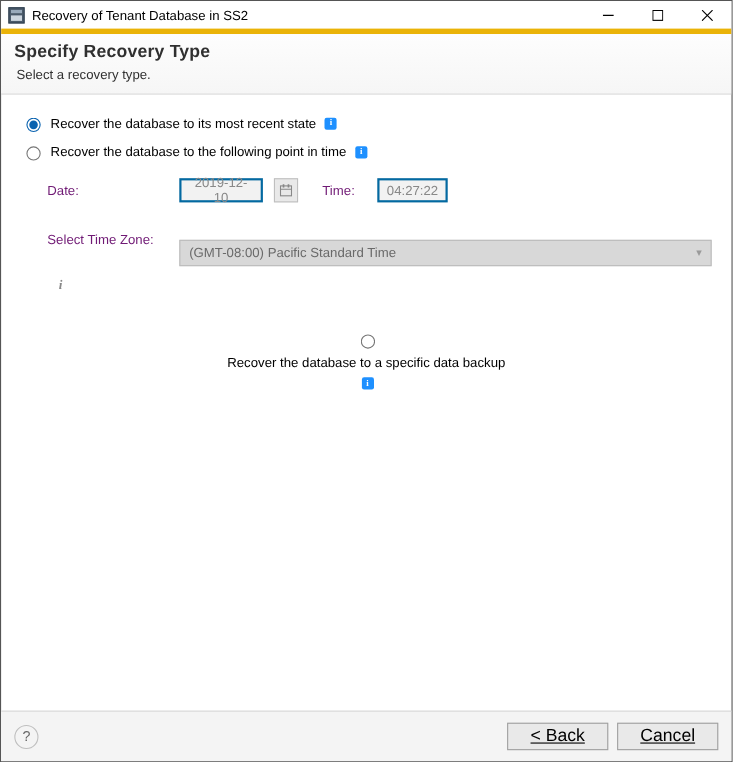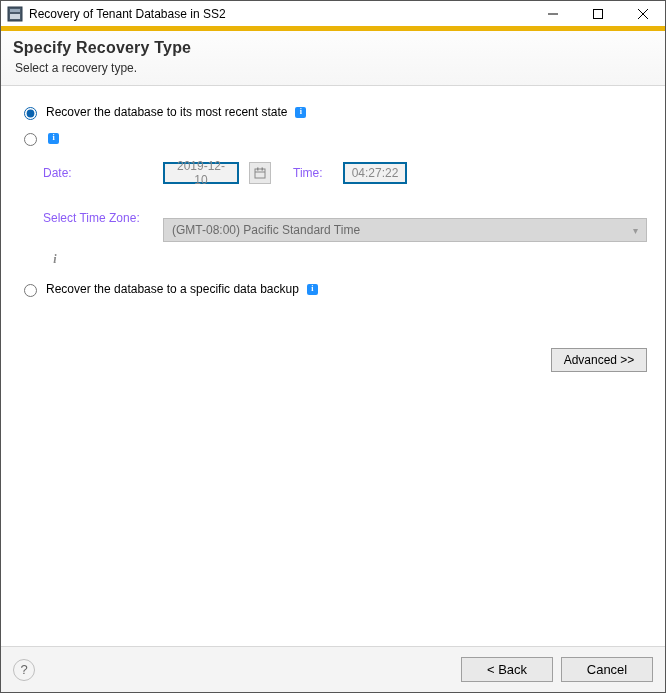--- a/index.html
+++ b/index.html
@@ -90,21 +90,21 @@
     justify-content: center;
     line-height: 1;
     margin-left: 2px;
   }
   
   .subarea {
     padding: 6px 0 4px 24px;
     color: #888;
   }
   .row { display: flex; align-items: center; gap: 10px; margin-bottom: 10px; }
-  .lbl { color: #8b5cf6; min-width: 110px; }
+  .lbl { color: #701a75; min-width: 110px; }
   .field {
     background: #f2f2f2;
     border: 2px solid #0369a1;
     color: #888;
     padding: 2px 6px;
     height: 22px;
     display: inline-flex;
     align-items: center;
   }
   .date-field { width: 76px; text-align: center; justify-content: center; }
@@ -174,23 +174,23 @@
     font-size: 13px;
     background: #f4f4f4;
   }
   .footer-spacer { flex: 1; }
   .btn {
     height: 25px;
     min-width: 92px;
     background: #e9e9e9;
     border: 1px solid #9f9f9f;
     color: #000;
-    font-size: 13px;
+    font-size: 16px;
     padding: 0 12px;
-    display: inline-flex; align-items: center; justify-content: center;
+    display: inline-flex; align-items: center; justify-content: center; text-decoration: underline;
   }
   .btn.default {
     border: 2px solid #1e74c4;
     background: #eeeeee;
   }
   .btn.disabled { color: #9a9a9a; border-color: #bfbfbf; }
   .mn { text-decoration: underline; }
 </style>
 </head>
 <body>
@@ -232,20 +232,21 @@
 <div class="main">
 
   <div class="radio-row">
     <input type="radio" class="radio" name="recoverytype" checked="" style="">
     <span class="radio-label">Recover the database to its most recent state</span>
     <span class="info-icon">i</span>
   </div>
 
   <div class="radio-row">
     <input type="radio" class="radio" name="recoverytype" style="">
+    <span class="radio-label">Recover the database to the following point in time</span>
     <span class="info-icon">i</span>
   </div>
 
   <div class="subarea">
     <div class="row">
       <span class="lbl">Date:</span>
       <span class="field date-field">2019-12-10</span>
       <span class="date-btn">
         <svg width="12" height="12" viewBox="0 0 12 12">
           <rect x="1" y="2" width="10" height="9" fill="none" stroke="#888"></rect>
@@ -262,27 +263,26 @@
       <div class="tz-field">
         <span>(GMT-08:00) Pacific Standard Time</span>
         <span class="chev">▾</span>
       </div>
     </div>
     <div class="systime-row">
       <span class="info-glyph">i</span>
     </div>
   </div>
 
-  <div class="radio-row" style="margin-top:0;">
+  <div class="radio-row" style="margin-top:20px;flex-direction:column;">
     <input type="radio" class="radio" name="recoverytype" style="">
     <span class="radio-label">Recover the database to a specific data backup</span>
     <span class="info-icon">i</span>
   </div>
 
-  <button class="advanced-btn">Advanced &gt;&gt;</button>
 </div>
 
 <div class="footer">
   <div class="help-btn">
     <span>?</span>
   </div>
   <div class="footer-spacer"></div>
   <button class="btn">&lt; Back</button>
   <button class="btn">Cancel</button>
 </div>

